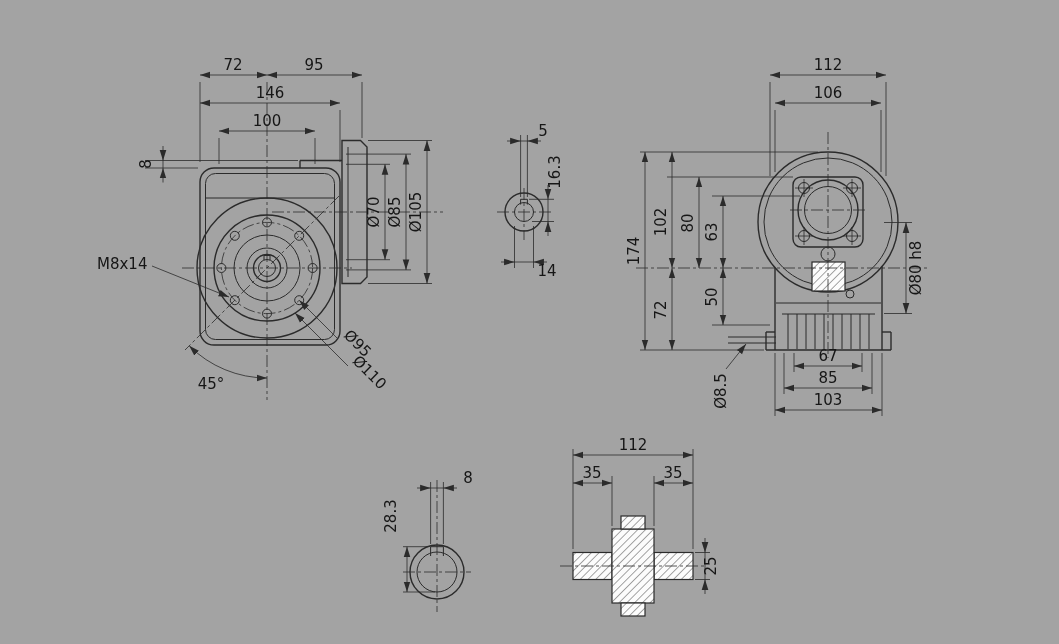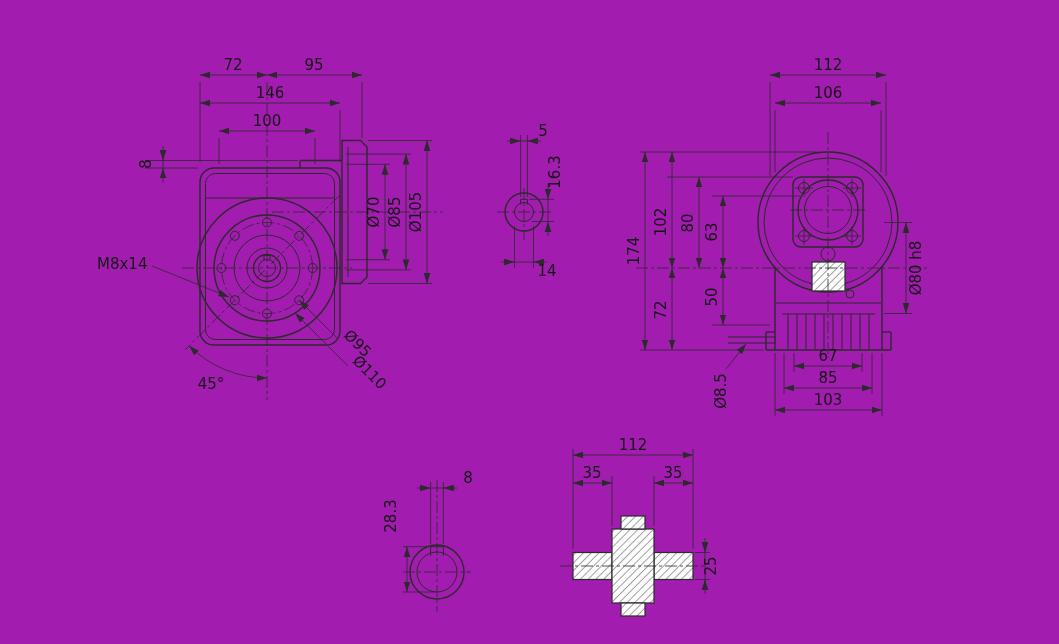--- a/index.html
+++ b/index.html
@@ -1,16 +1,16 @@
 <!DOCTYPE html>
 <html><head>
 <meta charset="utf-8">
 <style>
   html,body{margin:0;padding:0;background:#e9e9e9;}
-  .sheet{width:1059px;height:644px;background:#a21caf;position:relative;overflow:hidden;}
+  .sheet{width:1059px;height:644px;background:#a3a3a3;position:relative;overflow:hidden;}
   svg{display:block;}
   
   .o{stroke:#2b2b2b;stroke-width:1.4;fill:none;}
   .t{stroke:#2b2b2b;stroke-width:1;fill:none;}
   .d{stroke:#2b2b2b;stroke-width:0.8;fill:none;}
   .c{stroke:#2b2b2b;stroke-width:0.8;fill:none;stroke-dasharray:12 3 3 3;}
   .h{fill:url(#hatch);stroke:#2b2b2b;stroke-width:1.2;}
   text{font-family:"DejaVu Sans","Liberation Sans",sans-serif;font-size:15px;fill:#161616;}
 </style>
 </head>

